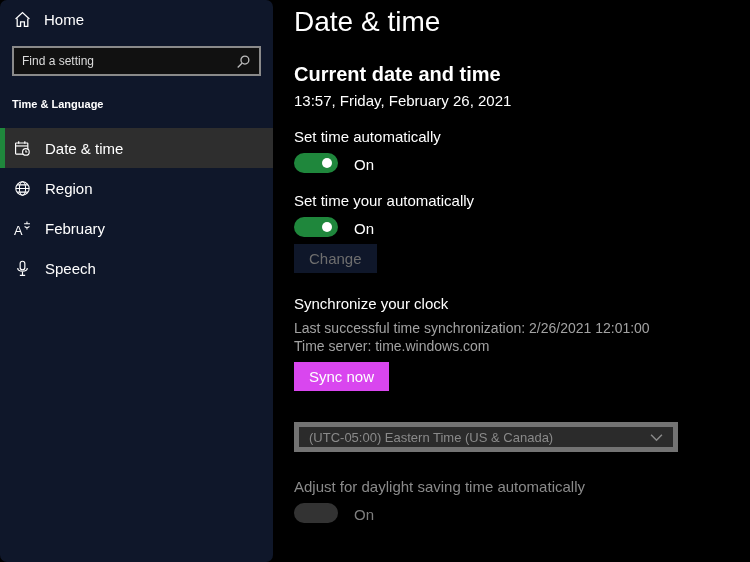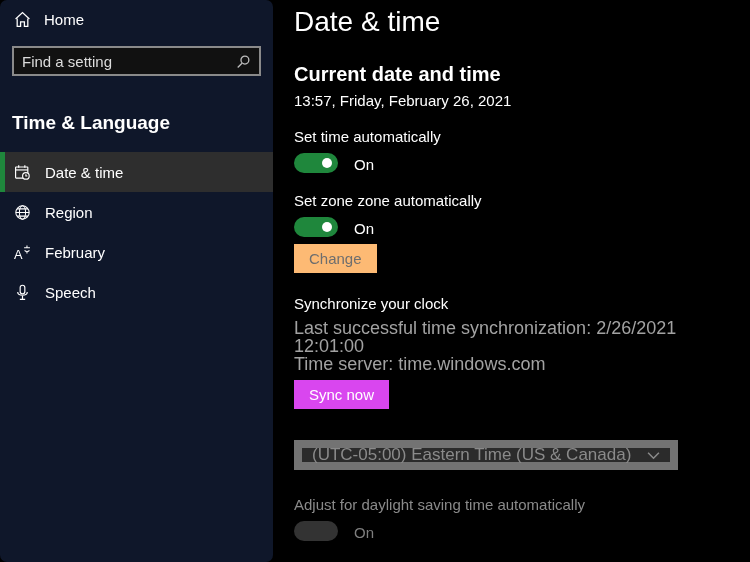--- a/index.html
+++ b/index.html
@@ -25,29 +25,29 @@
   .searchbox {
     margin: 9px 12px 0 12px;
     height: 30px;
     display: flex; align-items: center;
     background: #111;
     border: 2px solid #8a8a8a;
   }
   .searchbox input {
     flex: 1; height: 100%;
     background: transparent; border: none; outline: none;
-    color: #e8e8e8; font-size: 15px;
+    color: #e8e8e8; font-size: 12px;
     font-family: "Liberation Sans", "DejaVu Sans", sans-serif;
     padding: 0 6px 0 8px;
   }
   .searchbox input::placeholder { color: #dcdcdc; opacity: 1; }
   .searchbox .search-glyph { padding-right: 8px; display: flex; align-items: center; }
   .sidebar-section-title {
-    font-size: 19px; font-weight: bold;
-    padding: 36px 12px 8px 12px;
+    font-size: 11px; font-weight: bold;
+    padding: 22px 12px 8px 12px;
   }
   .nav { margin-top: 10px; }
   .nav-item {
     position: relative;
     display: flex; align-items: center; gap: 14px;
     height: 40px; padding-left: 14px;
     font-size: 15px; cursor: default;
   }
   .nav-item.selected { background: #2e2e2e; }
   .nav-item.selected::before {
@@ -78,32 +78,32 @@
   .toggle.disabled { background: #333; }
   .toggle-state { font-size: 15px; }
   .toggle-state.disabled { color: #7e7e7e; }
   .btn {
     display: inline-block; margin-top: 7px;
     background: #d946ef; color: #fff;
     border: none; font-size: 15px;
     font-family: "Liberation Sans", "DejaVu Sans", sans-serif;
     padding: 5px 15px; line-height: 19px; cursor: pointer;
   }
-  .btn.disabled { background: #fdba74; color: #6e6e6e; }
-  .sync-sub { font-size: 18px; color: #a2a2a2; line-height: 18px; }
+  .btn.disabled { background: #0f172a; color: #6e6e6e; }
+  .sync-sub { font-size: 14px; color: #a2a2a2; line-height: 18px; }
   .sync-sub.first { margin-top: 7px; }
   .spacer-lg { height: 22px; }
   .spacer-md { height: 24px; }
   .dropdown {
     margin-top: 7px;
     width: 384px; height: 30px;
-    background: #2b2b2b; border: 8px solid #737373;
+    background: #2b2b2b; border: 5px solid #737373;
     display: flex; align-items: center; justify-content: space-between;
     padding: 0 10px 0 10px;
-    color: #8a8a8a; font-size: 17px; cursor: default;
+    color: #8a8a8a; font-size: 13px; cursor: default;
   }
   .dropdown svg { display: block; }
 </style>
 </head>
 <body>
 
 <div class="sidebar">
 
   <div class="home-row">
     <span>
@@ -186,21 +186,21 @@
   <div class="datetime-line">13:57, Friday, February 26, 2021</div>
 
   <div class="field-label">Set time automatically</div>
   <div class="toggle-row">
     <div class="toggle">
       <div class="knob"></div>
     </div>
     <span class="toggle-state">On</span>
   </div>
 
-  <div class="field-label">Set zone zone automatically</div>
+  <div class="field-label">Set time your automatically</div>
   <div class="toggle-row">
     <div class="toggle">
       <div class="knob"></div>
     </div>
     <span class="toggle-state">On</span>
   </div>
 
   <button class="btn disabled">Change</button>
 
   <div class="spacer-lg"></div>

